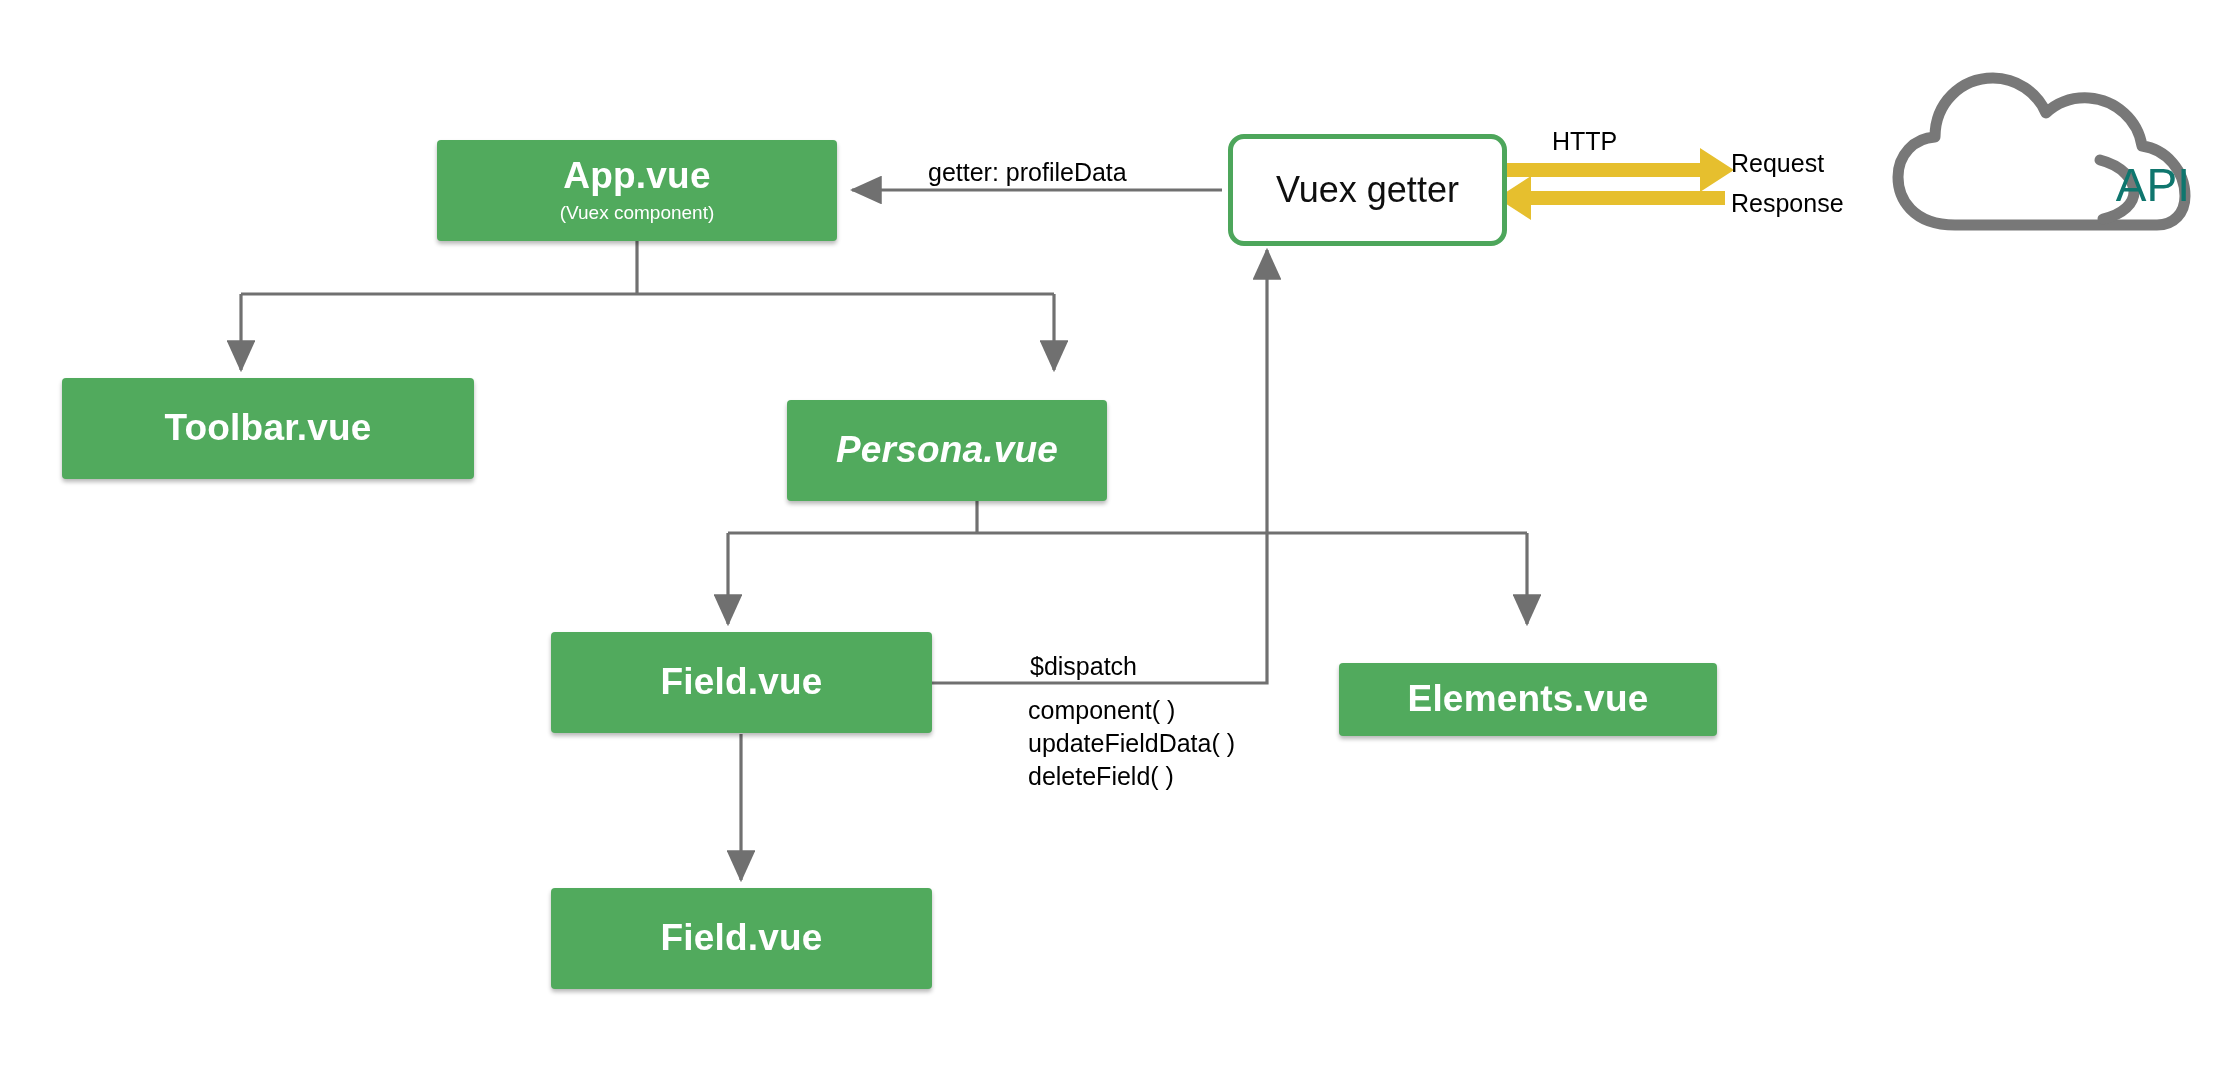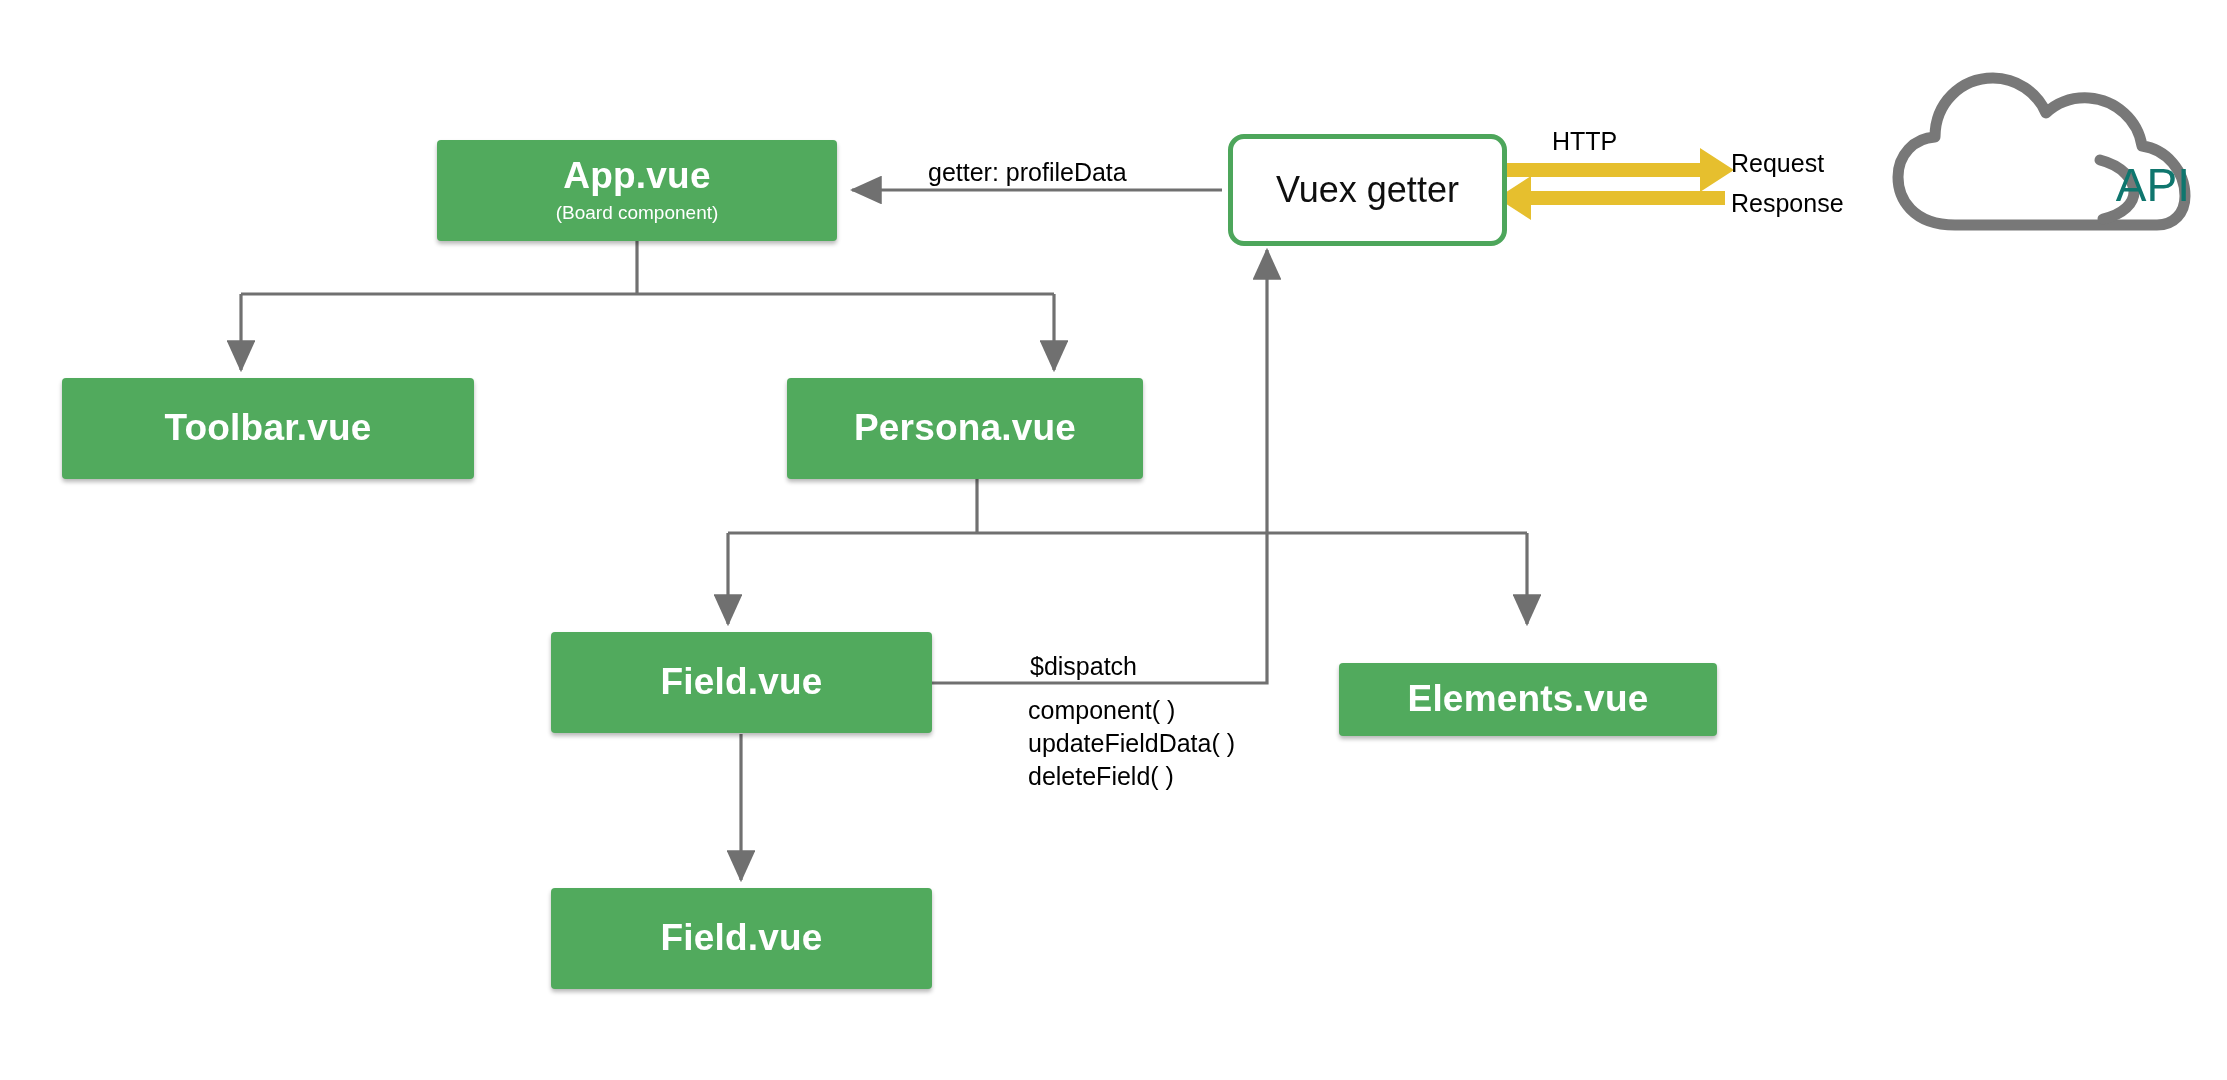--- a/index.html
+++ b/index.html
@@ -84,28 +84,28 @@
                C2116,100 2138,120 2142,146
                C2166,149 2185,171 2185,196
                C2185,213 2174,225 2157,225
                Z" fill="#ffffff" stroke="#787878" stroke-width="11" stroke-linejoin="round"></path>
       <path d="M2100,160 C2124,166 2134,181 2134,192 C2134,203 2124,214 2103,219" fill="none" stroke="#787878" stroke-width="11" stroke-linecap="round"></path>
     </g>
   </svg>
 
   <div class="node comp" style="left:437px;top:140px;width:400px;height:101px;">
     <div class="title">App.vue</div>
-    <div class="subtitle">(Board component)</div>
+    <div class="subtitle">(Vuex component)</div>
   </div>
 
   <div class="node comp" style="left:62px;top:378px;width:412px;height:101px;">
     <div class="title">Toolbar.vue</div>
   </div>
 
-  <div class="node comp" style="left:787px;top:378px;width:356px;height:101px;">
+  <div class="node comp" style="left:787px;top:400px;width:320px;height:101px;font-style:italic;">
     <div class="title">Persona.vue</div>
   </div>
 
   <div class="node comp" style="left:551px;top:632px;width:381px;height:101px;">
     <div class="title">Field.vue</div>
   </div>
 
   <div class="node comp" style="left:1339px;top:632px;width:378px;height:73px;margin-top:31px;">
     <div class="title">Elements.vue</div>
   </div>

